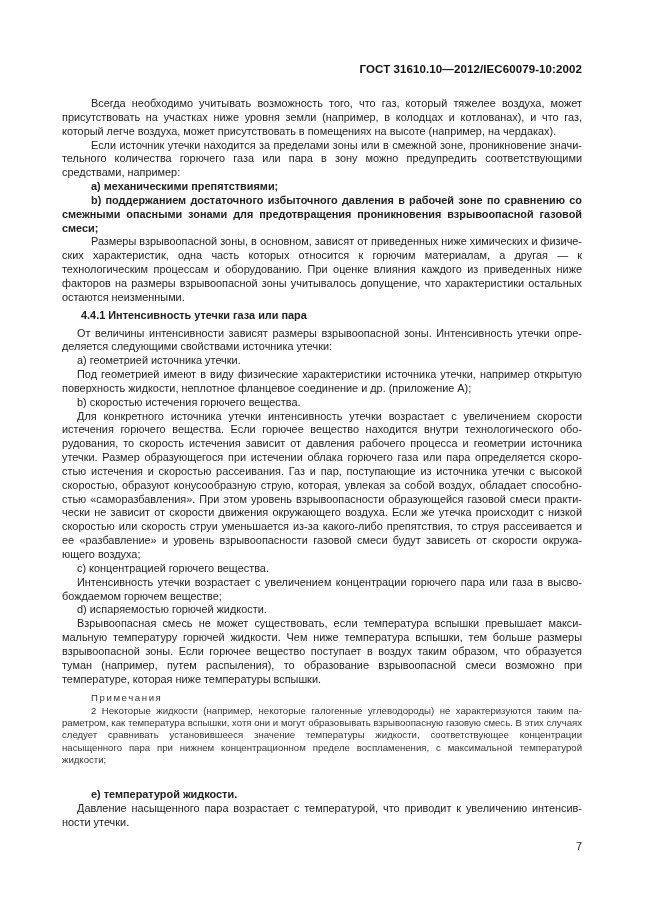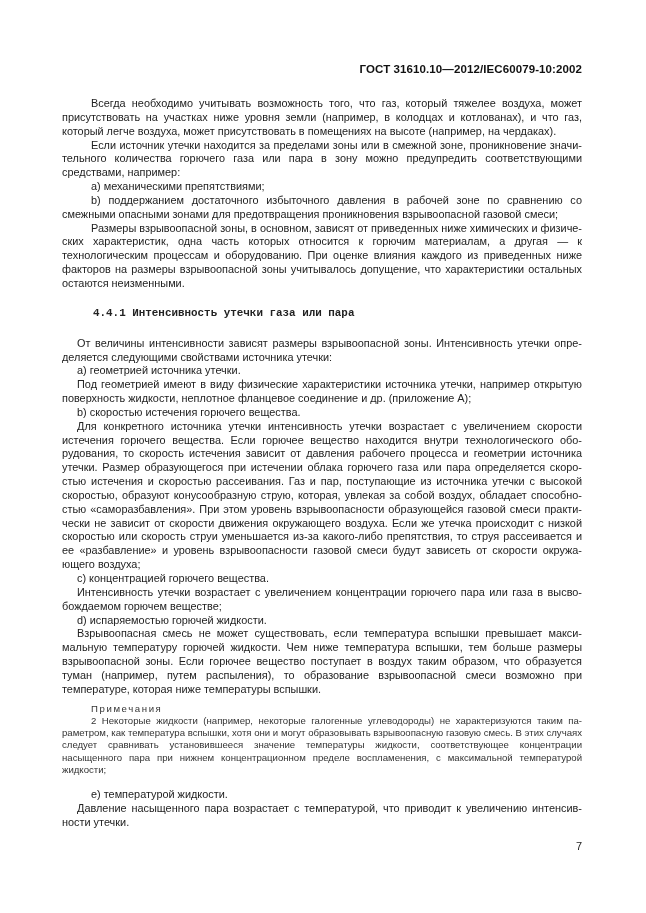--- a/index.html
+++ b/index.html
@@ -15,33 +15,32 @@
       letter-spacing: 0.1px;
     }
     .body-text {
       position: absolute; left: 62px; top: 97px; width: 520px;
       font-size: 10.9px; line-height: 13.85px;
       text-align: justify; hyphens: manual;
     }
     .body-text p { margin: 0; text-indent: 15px; }
     .body-text p.deep { text-indent: 29px; }
     .body-text p.item { text-indent: 15px; }
-    .body-text p.item.deep { text-indent: 29px; }
+    .body-text p.item.deep { text-indent: 29px; font-weight: bold; }
     .body-text h3 {
-      margin: 16px; font-size: 10.9px; font-weight: bold; text-indent: 15px;
+      margin: 4px; font-size: 10.9px; font-weight: bold; text-indent: 15px;
       line-height: 13.85px;
-      font-family: Liberation Mono, monospace;
     }
     .notes {
       margin-top: 6px;
       font-size: 9.6px; line-height: 12.3px; color: #333;
     }
     .notes .notes-title { text-indent: 29px; letter-spacing: 1.6px; margin: 0; }
     .notes p { margin: 0; text-indent: 29px; text-align: justify; }
-    .after-notes { margin-top: 12px; }
+    .after-notes { margin-top: 22px; }
     .page-number {
       position: absolute; top: 840px; right: 64px;
       font-size: 11px; color: #222;
     }
   </style>
 </head>
 <body>
 
 <div class="page">
 

